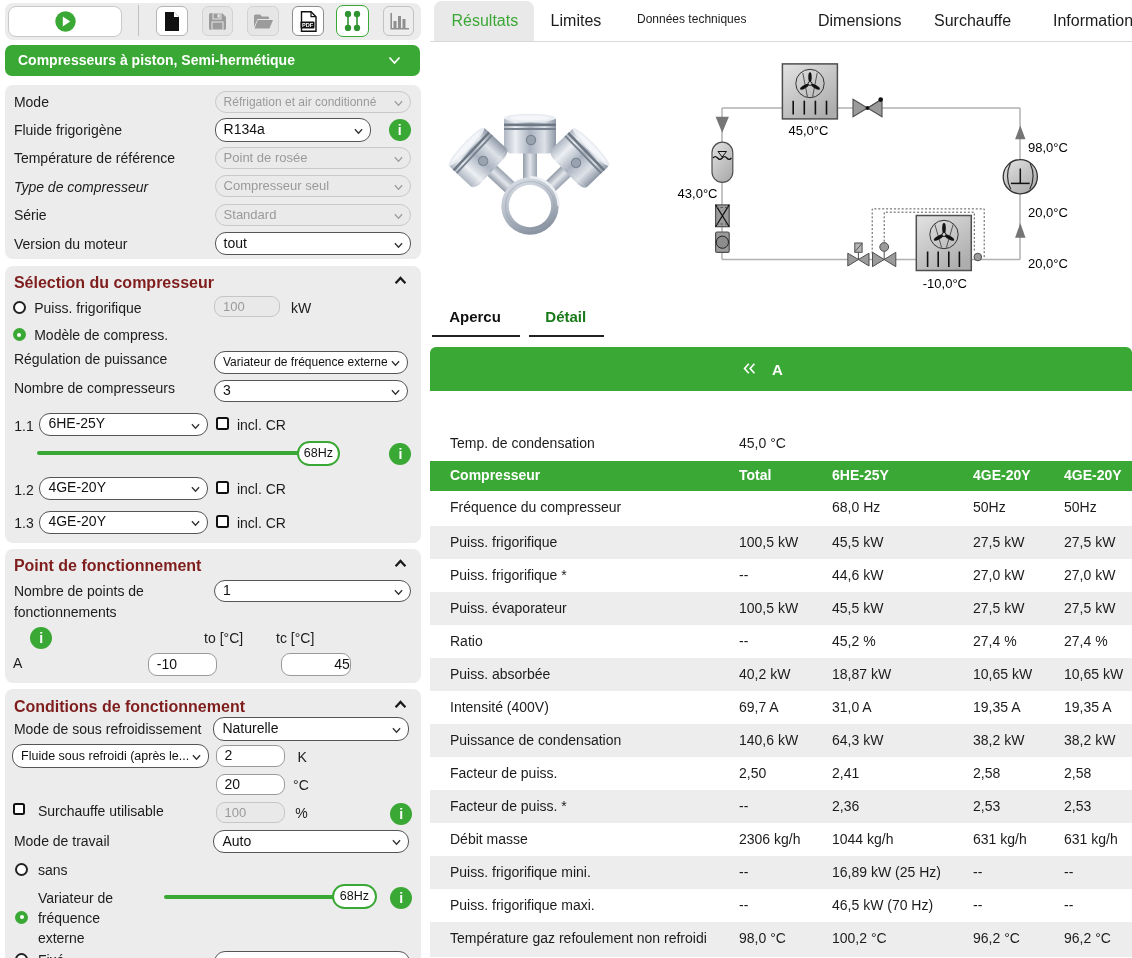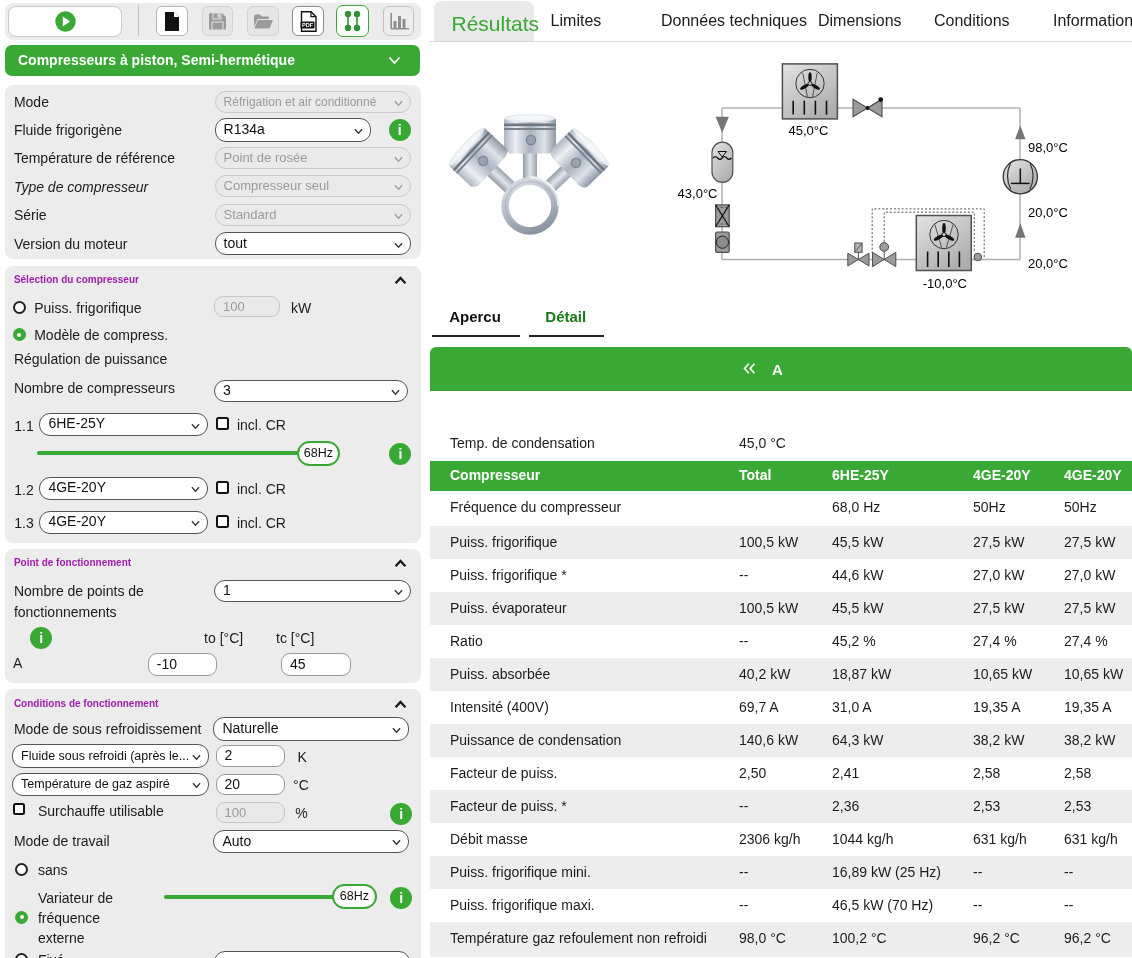--- a/index.html
+++ b/index.html
@@ -1,21 +1,21 @@
 <!DOCTYPE html>
 <html><head>
 <meta charset="utf-8">
 <style>
   * { margin:0; padding:0; box-sizing:border-box; }
   html,body { width:1132px; height:958px; background:#fff; font-family:"Liberation Sans", sans-serif; overflow:hidden; }
   .abs { position:absolute; }
   #page { position:relative; width:1132px; height:958px; }
   .card { position:absolute; left:4.5px; width:416px; background:#ececec; border-radius:8px; }
   .lbl { position:absolute; font-size:14px; color:#1c1c1c; white-space:nowrap; }
-  .ttl { position:absolute; font-size:10px; font-weight:bold; color:#a21caf; white-space:nowrap; }
+  .ttl { position:absolute; font-size:16px; font-weight:bold; color:#7f1d1d; white-space:nowrap; }
   .sel { position:absolute; background:#fff; border:1.2px solid #555; border-radius:11px; font-size:14px; color:#111; line-height:19px; padding-left:8px; white-space:nowrap; overflow:hidden; height:22px; }
   .sel.dis { background:#eaeaea; border:1px solid #c9c9c9; color:#9a9a9a; font-size:13px; line-height:20px; }
   .sel .ar { position:absolute; right:7px; top:50%; margin-top:-3px; width:9px; height:9px; }
   .inp { position:absolute; background:#fff; border:1px solid #9a9a9a; border-radius:9px; font-size:14px; color:#111; padding-left:8px; }
   .inp.dis { background:#e9e9e9; border:1px solid #c6c6c6; color:#9a9a9a; }
   .radio { position:absolute; width:13px; height:13px; border-radius:50%; border:2.4px solid #222; background:#fff; }
   .radio.on { border:none; background:#3aa834; }
   .radio.on:after { content:""; position:absolute; left:4.5px; top:4.5px; width:4px; height:4px; border-radius:50%; background:#fff; }
   .cb { position:absolute; width:12.5px; height:12.5px; border:2.4px solid #111; border-radius:2.5px; background:#fff; }
   .info { position:absolute; width:22px; height:22px; border-radius:50%; background:#3aa834; color:#fff; font-weight:bold; font-size:14px; text-align:center; line-height:22px; }
@@ -135,20 +135,23 @@
   <svg class="abs" style="left:394px; top:276px;" width="13" height="9" viewBox="0 0 13 9">
       <polyline points="1.6,7.3 6.5,2 11.4,7.3" fill="none" stroke="#1a1a1a" stroke-width="2.3"></polyline>
     </svg>
   <div class="radio" style="left:12.7px; top:300.7px;"></div>
   <div class="lbl" style="left:34.2px; top:299.7px;">Puiss. frigorifique</div>
   <div class="inp dis" style="left:214px; top:295.8px; width:66px; height:21px; font-size:13px; line-height:19px;">100</div>
   <div class="lbl" style="left:291px; top:299.7px;">kW</div>
   <div class="radio on" style="left:12.7px; top:328.3px;"></div>
   <div class="lbl" style="left:34.2px; top:327.4px;">Modèle de compress.</div>
   <div class="lbl" style="left:13.9px; top:350.8px;">Régulation de puissance</div>
+  <div class="sel" style="left:214px; top:350.6px; width:193.5px; height:23.4px; font-size:12px; line-height:21px;">Variateur de fréquence externe<svg class="ar" viewBox="0 0 10 8">
+        <polyline points="1,1.5 5,6 9,1.5" fill="none" stroke="#333" stroke-width="1.5"></polyline>
+      </svg></div>
   <div class="lbl" style="left:13.9px; top:380px;">Nombre de compresseurs</div>
   <div class="sel" style="left:214px; top:379.5px; width:193.5px; height:22.6px;">3<svg class="ar" viewBox="0 0 10 8">
         <polyline points="1,1.5 5,6 9,1.5" fill="none" stroke="#333" stroke-width="1.5"></polyline>
       </svg></div>
   <div class="lbl" style="left:14.3px; top:417.5px;">1.1</div>
   <div class="sel" style="left:39.4px; top:413.3px; width:169px; height:22.5px;">6HE-25Y<svg class="ar" viewBox="0 0 10 8">
         <polyline points="1,1.5 5,6 9,1.5" fill="none" stroke="#333" stroke-width="1.5"></polyline>
       </svg></div>
   <div class="cb" style="left:216.3px; top:417.4px;"></div>
   <div class="lbl" style="left:236.9px; top:417.4px;">incl. CR</div>
@@ -177,39 +180,36 @@
   <div class="lbl" style="left:13.9px; top:582.5px;">Nombre de points de</div>
   <div class="lbl" style="left:13.9px; top:603.5px;">fonctionnements</div>
   <div class="sel" style="left:214px; top:579.5px; width:197px; height:22.5px;">1<svg class="ar" viewBox="0 0 10 8">
         <polyline points="1,1.5 5,6 9,1.5" fill="none" stroke="#333" stroke-width="1.5"></polyline>
       </svg></div>
   <div class="info" style="left:30.2px; top:626.7px;">i</div>
   <div class="lbl" style="left:204.1px; top:629.8px;">to [°C]</div>
   <div class="lbl" style="left:276px; top:629.8px;">tc [°C]</div>
   <div class="lbl" style="left:13px; top:655.4px;">A</div>
   <div class="inp" style="left:147.8px; top:653.4px; width:69px; height:23px; line-height:21px;">-10</div>
-  <div class="inp" style="left:280.9px; top:653.4px; width:70px; height:23px; line-height:21px;">45</div>
+  <div class="inp" style="left:280.9px; top:653.4px; width:70px; height:23px; line-height:21px;text-align:right;">45</div>
 
   <div class="card" style="top:689px; height:269px; border-bottom-left-radius:0; border-bottom-right-radius:0;"></div>
   <div class="ttl" style="left:13.9px; top:697.5px;">Conditions de fonctionnement</div>
   <svg class="abs" style="left:394px; top:699.5px;" width="13" height="9" viewBox="0 0 13 9">
       <polyline points="1.6,7.3 6.5,2 11.4,7.3" fill="none" stroke="#1a1a1a" stroke-width="2.3"></polyline>
     </svg>
   <div class="lbl" style="left:13.9px; top:721.3px;">Mode de sous refroidissement</div>
   <div class="sel" style="left:213.4px; top:717.4px; width:196px; height:23.8px; line-height:21px;">Naturelle<svg class="ar" viewBox="0 0 10 8">
         <polyline points="1,1.5 5,6 9,1.5" fill="none" stroke="#333" stroke-width="1.5"></polyline>
       </svg></div>
   <div class="sel" style="left:12.1px; top:744.1px; width:197px; height:24.2px; font-size:12.5px; line-height:22px;">Fluide sous refroidi (après le...<svg class="ar" viewBox="0 0 10 8">
         <polyline points="1,1.5 5,6 9,1.5" fill="none" stroke="#333" stroke-width="1.5"></polyline>
       </svg></div>
   <div class="inp" style="left:215.5px; top:745.4px; width:69px; height:21.6px; line-height:19px;">2</div>
   <div class="lbl" style="left:297.4px; top:748.5px;">K</div>
-  <div class="sel" style="left:12.1px; top:772.6px; width:197px; height:23.7px; font-size:12.5px; line-height:21px;">Température de gaz aspiré<svg class="ar" viewBox="0 0 10 8">
-        <polyline points="1,1.5 5,6 9,1.5" fill="none" stroke="#333" stroke-width="1.5"></polyline>
-      </svg></div>
   <div class="inp" style="left:215.5px; top:773.8px; width:69px; height:21.6px; line-height:19px;">20</div>
   <div class="lbl" style="left:293.1px; top:776.8px;">°C</div>
   <div class="cb" style="left:12.9px; top:802.8px;"></div>
   <div class="lbl" style="left:37.9px; top:802.9px;">Surchauffe utilisable</div>
   <div class="inp dis" style="left:215.5px; top:801.5px; width:69px; height:21.6px; font-size:13px; line-height:19px;">100</div>
   <div class="lbl" style="left:295.3px; top:805px;">%</div>
   <div class="info" style="left:390.1px; top:802.8px;">i</div>
   <div class="lbl" style="left:13.9px; top:833.3px;">Mode de travail</div>
   <div class="sel" style="left:213.4px; top:829.5px; width:196px; height:23.7px; line-height:21px;">Auto<svg class="ar" viewBox="0 0 10 8">
         <polyline points="1,1.5 5,6 9,1.5" fill="none" stroke="#333" stroke-width="1.5"></polyline>
@@ -222,25 +222,25 @@
   <div class="info" style="left:390.1px; top:886.8px;">i</div>
   <div class="radio on" style="left:15.1px; top:910.7px;"></div>
   <div class="lbl" style="left:37.9px; top:909.5px;">fréquence</div>
   <div class="lbl" style="left:37.9px; top:930.2px;">externe</div>
   <div class="radio" style="left:15.1px; top:952.6px;"></div>
   <div class="lbl" style="left:37.9px; top:951.5px;">Fixé</div>
   <div class="sel" style="left:214px; top:950.7px; width:196px; height:23px;"> </div>
 
   <div class="abs" style="left:433.7px; top:1.3px; width:100.5px; height:40px; background:#e9e9e9; border-radius:8px 8px 0 0;"></div>
   <div class="abs" style="left:430px; top:41px; width:702px; height:1px; background:#d9d9d9;"></div>
-  <div class="abs" style="left:451.5px; top:12px; font-size:21px; color:#3aa834;">Résultats</div>
+  <div class="abs" style="left:451.5px; top:12px; font-size:16px; color:#3aa834;">Résultats</div>
   <div class="abs" style="left:550.6px; top:12px; font-size:16px; color:#1c1c1c;">Limites</div>
-  <div class="abs" style="left:637px; top:12px; font-size:16px; color:#1c1c1c;margin-left:24px;">Données techniques</div>
+  <div class="abs" style="left:637px; top:12px; font-size:12px; color:#1c1c1c;">Données techniques</div>
   <div class="abs" style="left:818px; top:12px; font-size:16px; color:#1c1c1c;">Dimensions</div>
-  <div class="abs" style="left:934px; top:12px; font-size:16px; color:#1c1c1c;">Conditions</div>
+  <div class="abs" style="left:934px; top:12px; font-size:16px; color:#1c1c1c;">Surchauffe</div>
   <div class="abs" style="left:1053px; top:12px; font-size:16px; color:#1c1c1c;">Information</div>
 
   <svg class="abs" style="left:440px; top:95px;" width="180" height="160" viewBox="0 0 180 160">
     <defs>
       <linearGradient id="pg1" x1="0" y1="0" x2="1" y2="0">
         <stop offset="0" stop-color="#aeb6c2"></stop>
           <stop offset="0.22" stop-color="#eceff3"></stop>
           <stop offset="0.5" stop-color="#a9b2bf"></stop>
           <stop offset="0.78" stop-color="#dde2e8"></stop>
           <stop offset="1" stop-color="#8d97a5"></stop>

